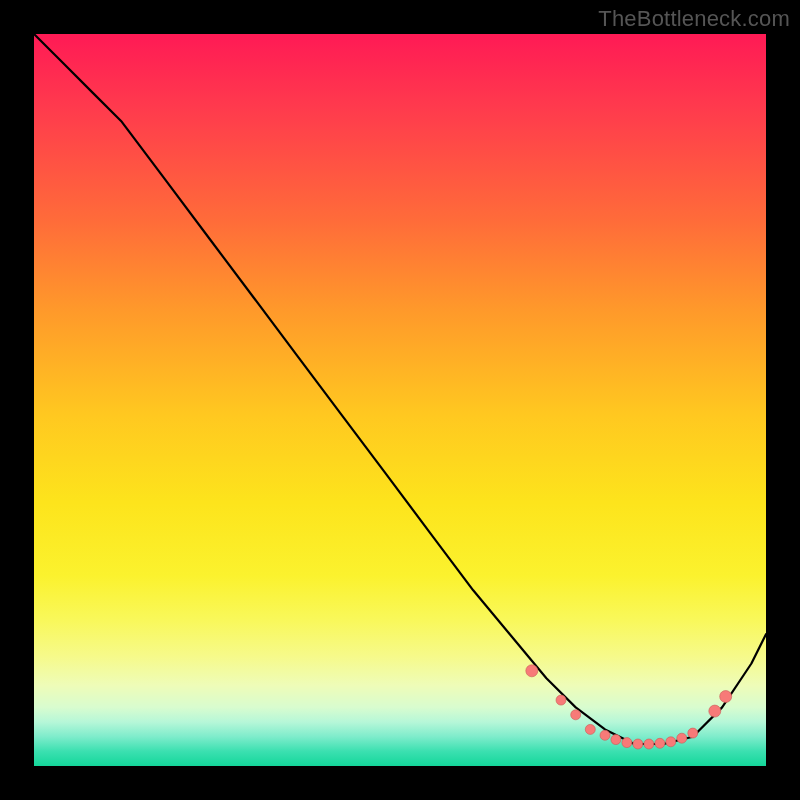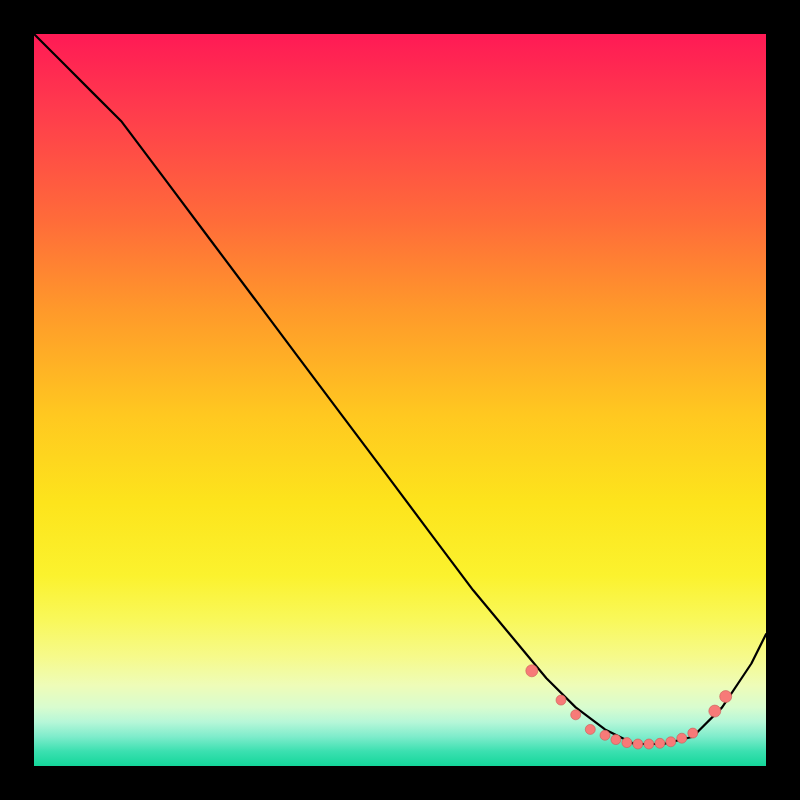--- a/index.html
+++ b/index.html
@@ -95,13 +95,14 @@
           <circle cx="614.9" cy="710.0" r="5" class="dot"></circle>
           <circle cx="625.9" cy="709.3" r="5" class="dot"></circle>
           <circle cx="636.8" cy="707.8" r="5" class="dot"></circle>
           <circle cx="647.8" cy="704.2" r="5" class="dot"></circle>
           <circle cx="658.8" cy="699.1" r="5" class="dot"></circle>
           <circle cx="680.8" cy="677.1" r="6" class="dot"></circle>
           <circle cx="691.7" cy="662.5" r="6" class="dot"></circle>
         </g>
     </svg>
   </div>
+  <div class="watermark">TheBottleneck.com</div>
 </div>
 
 </body></html>

